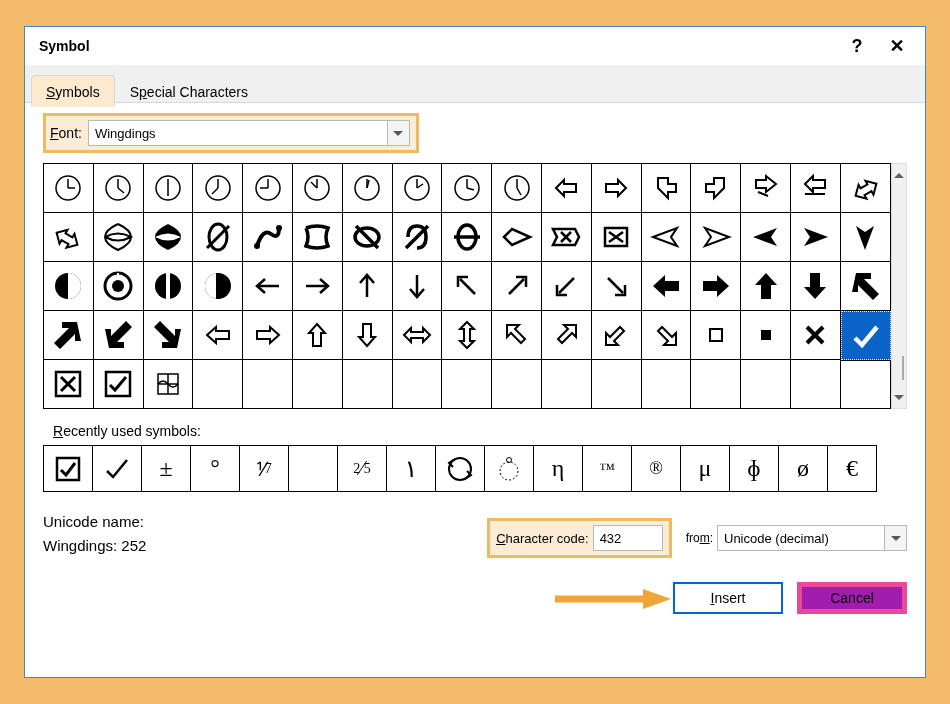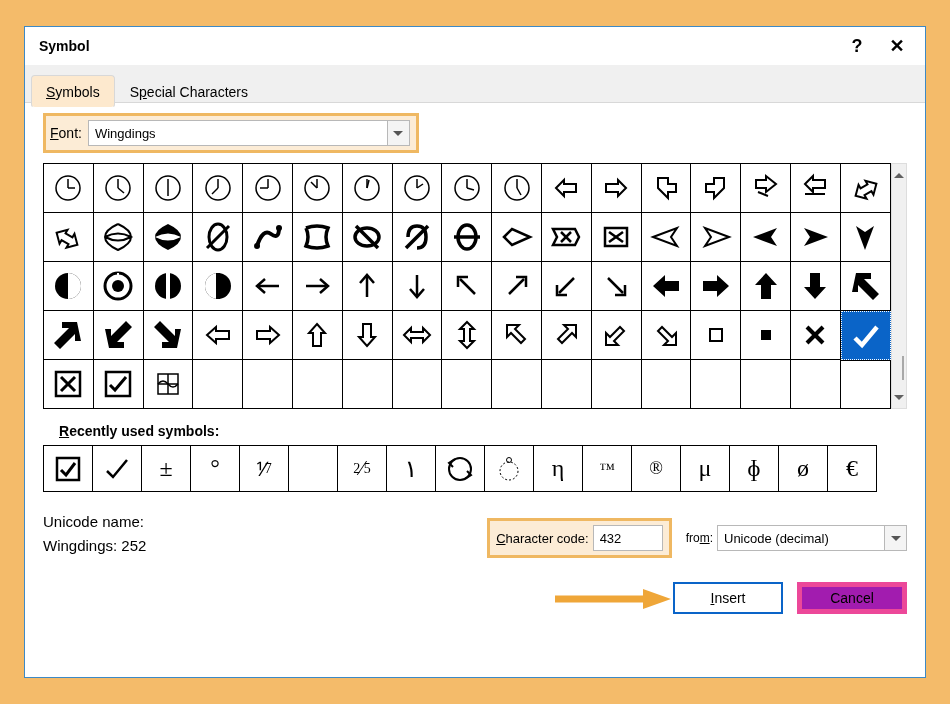--- a/index.html
+++ b/index.html
@@ -139,21 +139,21 @@
     flex-direction: column;
     align-items: center;
   }
   .vs-btn { width: 100%; height: 22px; display:flex; align-items:center; justify-content:center;}
   .vs-track { flex:1; position: relative; }
   .vs-thumb { position:absolute; left:3px; right:3px; height:24px; background:#c4c4c4; border:1px solid #a8a8a8; }
   .arr-up,.arr-down{width:0;height:0;border-left:5px solid transparent;border-right:5px solid transparent;}
   .arr-up{border-bottom:5px solid #606060;}
   .arr-down{border-top:5px solid #606060;}
 
-  .section-label { margin: 14px 16px 6px; font-size: 14px; font-weight: bold; }
+  .section-label { margin: 14px 10px 6px; font-size: 14px; }
   .recent-row {
     display: flex;
     border: 1px solid #000;
     border-right: none;
     width: fit-content;
   }
   .rcell {
     width: 49px;
     height: 45px;
     border-right: 1px solid #000;

